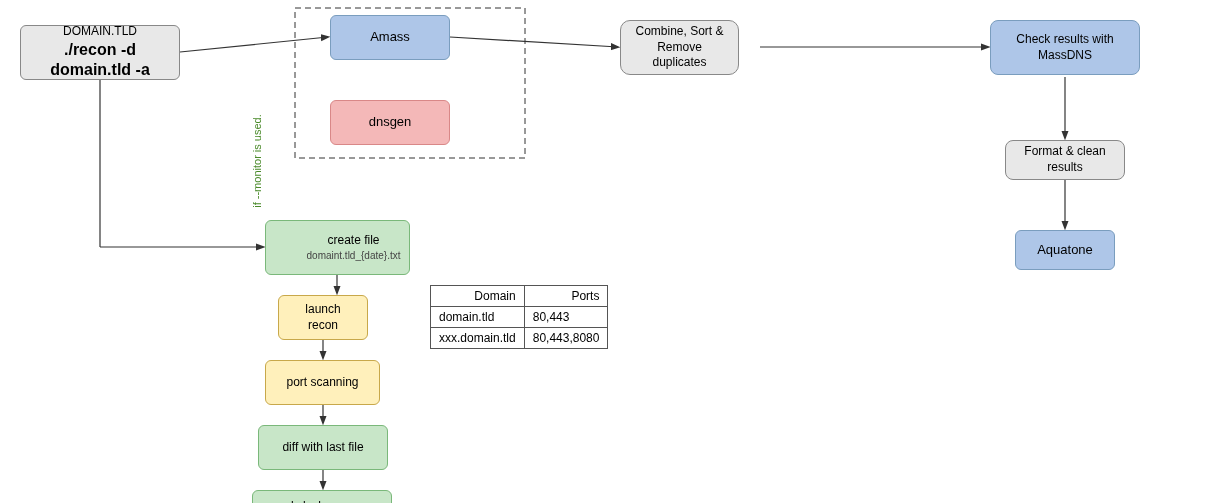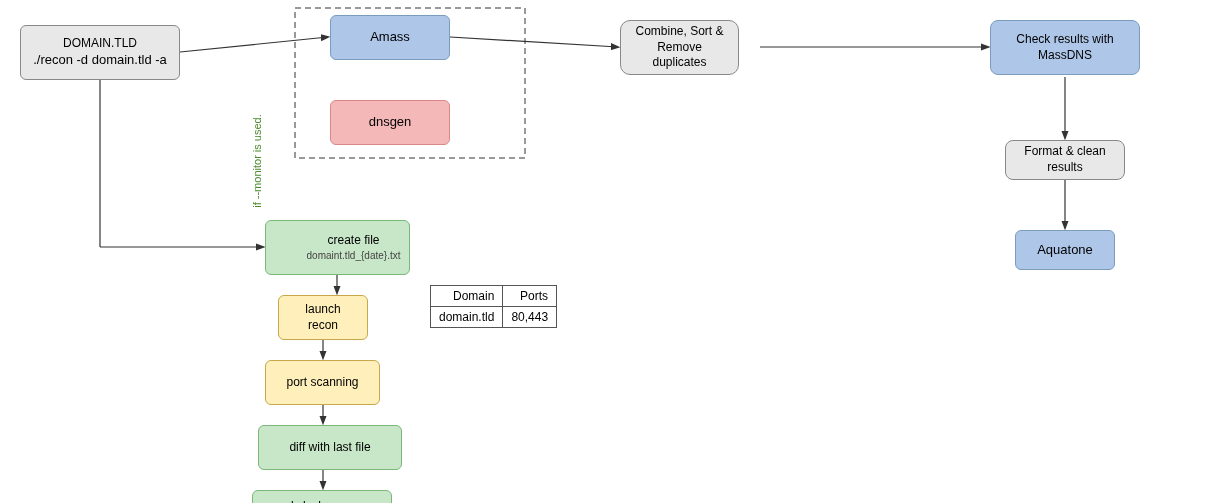--- a/index.html
+++ b/index.html
@@ -142,21 +142,21 @@
       width: 115px;
       height: 45px;
       font-size: 12px;
     }
 
     .node-difffile {
       background: #c8e6c8;
       border-color: #7ab87a;
       left: 258px;
       top: 425px;
-      width: 144px;
+      width: 130px;
       height: 45px;
       font-size: 12px;
     }
 
     .node-slack {
       background: #c8e6c8;
       border-color: #7ab87a;
       left: 252px;
       top: 490px;
       width: 140px;
@@ -233,21 +233,21 @@
 
     <defs>
       <marker id="arrow" markerWidth="8" markerHeight="8" refX="6" refY="3" orient="auto">
         <path d="M0,0 L0,6 L8,3 z" fill="#333"></path>
       </marker>
     </defs>
   </svg>
 
   <div class="node node-domain">
     <span>DOMAIN.TLD</span>
-    <span style="font-size:13px;">./recon -d domain.tld -a</span>
+    <span style="font-size:16px;font-weight:bold;">./recon -d domain.tld -a</span>
   </div>
 
   <div class="node node-amass">
     <span>Amass</span>
   </div>
 
   <div class="node node-dnsgen">
     <span>dnsgen</span>
   </div>
 
@@ -295,16 +295,20 @@
   <table class="port-table">
     <tbody>
         <tr>
       <th>Domain</th>
       <th>Ports</th>
     </tr>
     <tr>
       <td>domain.tld</td>
       <td>80,443</td>
     </tr>
+    <tr>
+      <td>xxx.domain.tld</td>
+      <td>80,443,8080</td>
+    </tr>
   </tbody>
     </table>
 
 </div>
 
 </body></html>

